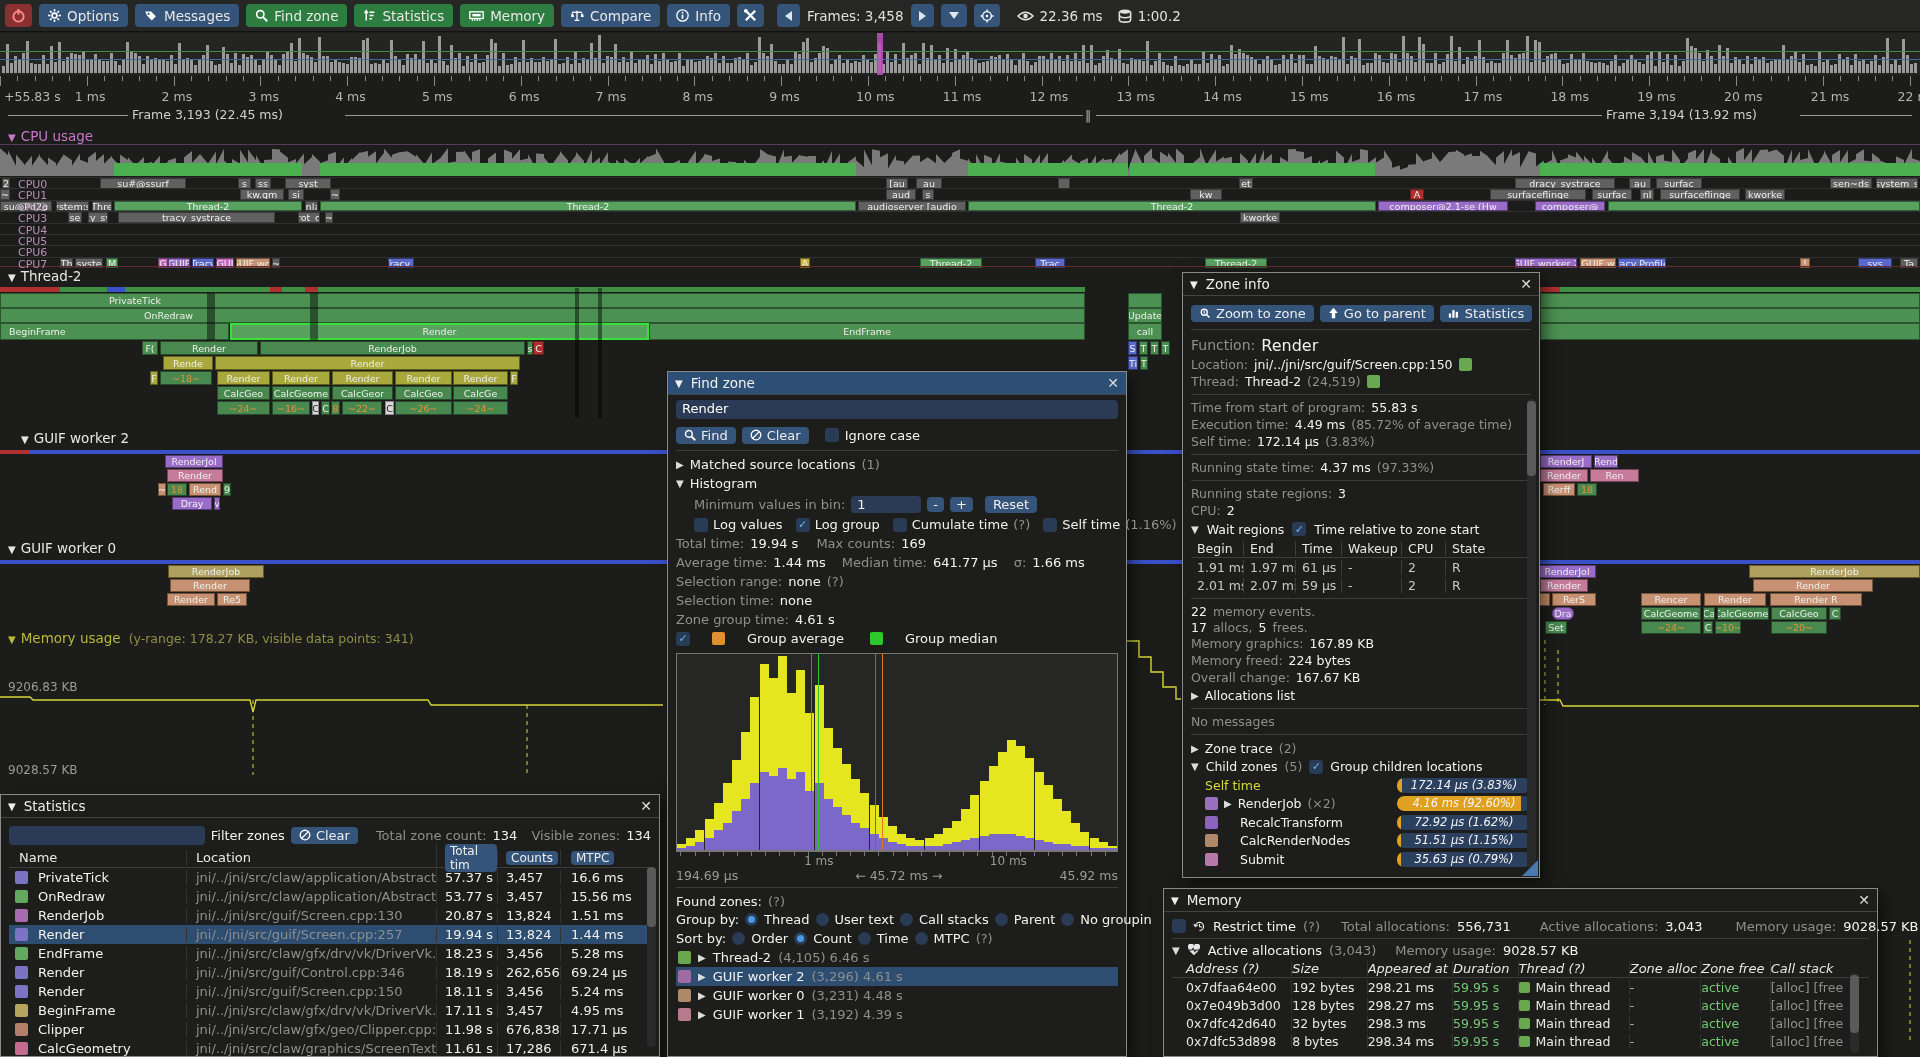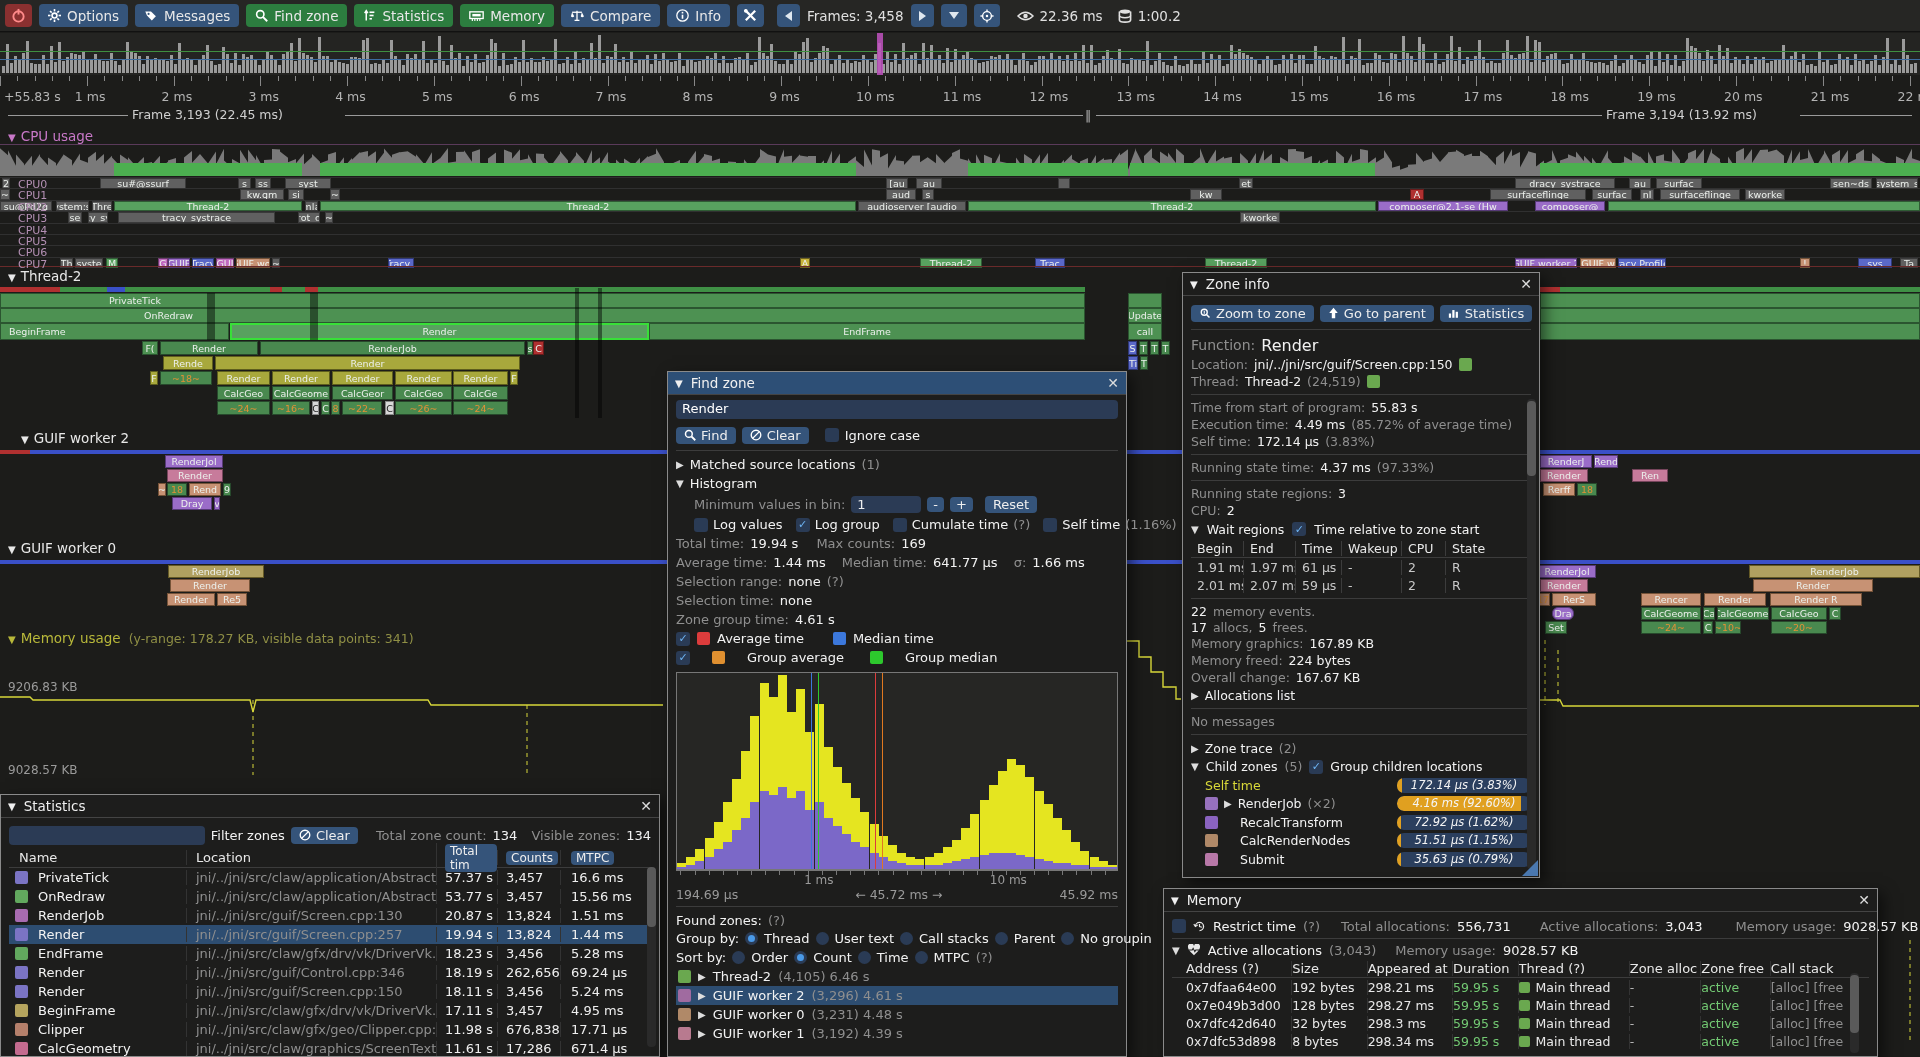--- a/index.html
+++ b/index.html
@@ -101,21 +101,21 @@
   .zi-bar .fill{position:absolute;left:0;top:0;bottom:0;background:#e0a020;border-radius:7px 0 0 7px;}
   .zi-bar .txt{position:absolute;left:0;right:0;top:0;text-align:center;font-size:11.5px;font-style:italic;color:#f4f4f4;line-height:15px;}
   .zi-table{font-size:12.5px;}
   .zi-tr{display:flex;height:18px;align-items:center;}
   .zi-td{border-left:1px solid #3c3c3c;padding-left:6px;box-sizing:border-box;overflow:hidden;white-space:nowrap;}
   .zi-td:first-child{border-left:none;}
   .scrolltrack{position:absolute;right:3px;width:9px;background:#2a2a2a;border-radius:4px;}
   .scrollthumb{position:absolute;right:3px;width:9px;background:#5a5a5a;border-radius:4px;}
   .grip{position:absolute;right:1px;bottom:1px;width:0;height:0;border-left:16px solid transparent;border-bottom:16px solid #4a78b0;}
   
-  .mm-hdr{display:flex;height:18px;align-items:center;color:#e8e8e8;border-bottom:1px solid #3c3c3c;font-size:13px;}
+  .mm-hdr{display:flex;height:18px;align-items:center;color:#e8e8e8;border-bottom:1px solid #3c3c3c;font-size:13px;font-style:italic;}
   .mm-row{display:flex;height:18px;align-items:center;font-size:12.5px;}
   .mm-c{padding-left:0;box-sizing:border-box;border-left:1px solid #333;overflow:hidden;white-space:nowrap;}
   .mm-c:first-child{border-left:none;padding-left:14px;}
   svg{flex:0 0 auto;}
   #memgraph{position:absolute;left:0;top:0;width:1920px;height:1057px;pointer-events:none;}
 </style>
 </head>
 <body>
 
 <div id="app">
@@ -1296,21 +1296,21 @@
           <span>Rend</span>
         </div>
       </div>
       <div class="zrow" style="top: 469px; height: 13px;">
         <div class="zone c-pk" style="left: 167px; width: 56px;">
           <span>Render</span>
         </div>
         <div class="zone c-pk" style="left: 1540px; width: 48px;">
           <span>Render</span>
         </div>
-        <div class="zone c-pk" style="left: 1632px; width: 36px;">
+        <div class="zone c-pk" style="left: 1590px; width: 49px;">
           <span>Ren</span>
         </div>
       </div>
       <div class="zrow" style="top: 483px; height: 13px;">
         <div class="zone c-tn" style="left: 158px; width: 8px;">
           <span>~</span>
         </div>
         <div class="zone c-g3 o" style="left: 167px; width: 20px;">
           <span>18</span>
         </div>
@@ -1652,27 +1652,20 @@
           <span class="dim">(?)</span>
         </div>
       <div class="prow" style="height:19px;">
           <span class="dim">Selection time:</span>
           <span class="lit">none</span>
         </div>
       <div class="prow" style="height:19px;">
           <span class="dim">Zone group time:</span>
           <span class="lit">4.61 s</span>
         </div>
-      <div class="prow" style="height:19px;gap:7px;">
-        <span class="cb on"></span>
-          <span class="swatch" style="background:#dc3c3c;"></span>
-          <span class="lit">Average time</span>
-        <span class="swatch" style="background:#3c78dc;margin-left:22px;"></span>
-          <span class="lit">Median time</span>
-      </div>
       <div class="prow" style="height:19px;gap:22px;">
         <span class="cb on"></span>
           <span class="swatch" style="background:#e09030;"></span>
           <span class="lit">Group average</span>
         <span class="swatch" style="background:#2dc82d;margin-left:4px;"></span>
           <span class="lit">Group median</span>
       </div>
       <div id="fz-hist">
           <div class="hbar" style="left: 0%; width: 2.08333%; height: 3%; background: rgb(229, 229, 32);"></div>
           <div class="hbar" style="left: 0%; width: 2.08333%; height: 1%; background: rgb(123, 104, 200);"></div>

